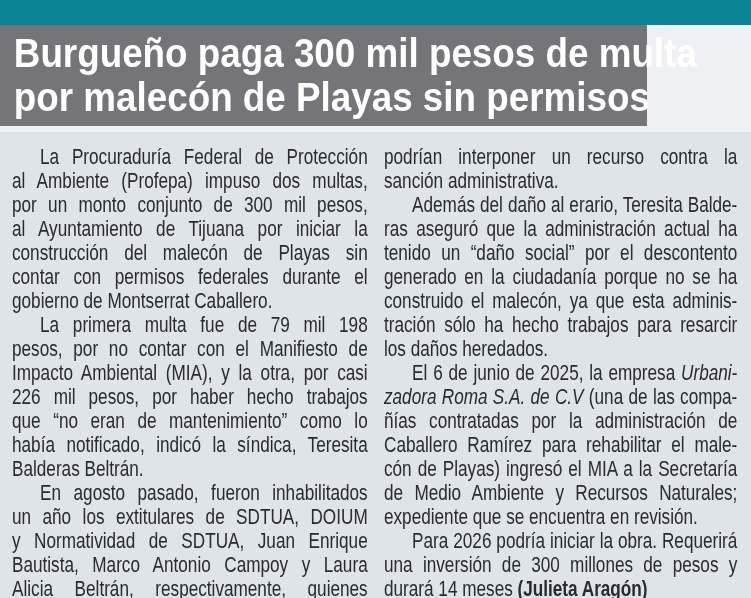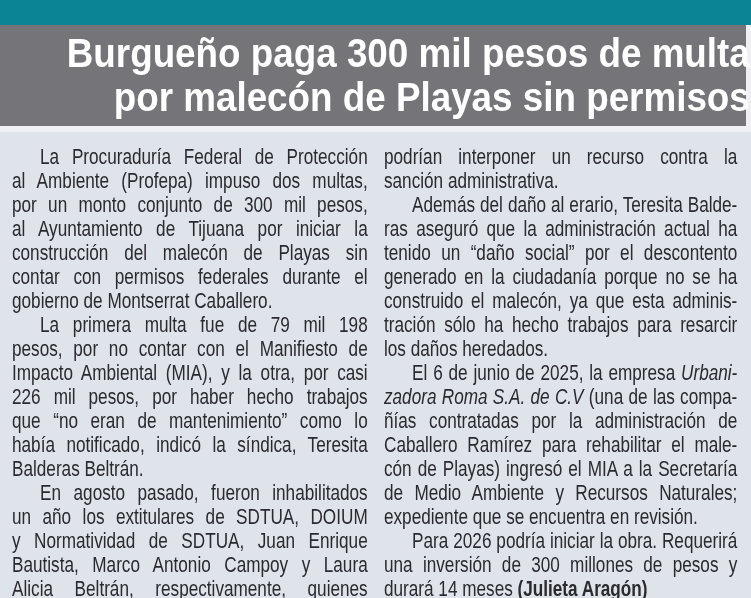--- a/index.html
+++ b/index.html
@@ -10,23 +10,22 @@
     background: #eef0f3;
     font-family: "Liberation Sans", sans-serif;
   }
   .accent-bar {
     position: absolute; top: 0; left: 0;
     width: 751px; height: 25px;
     background: var(--accent, #0b8496);
   }
   .headline-banner {
     position: absolute; top: 25px; left: 0;
-    width: 746px; height: 101px;
+    width: 647px; height: 101px;
     background: var(--headline-bg, #757478);
-    text-align: right;
   }
   .headline-text {
     padding: 6px 0 0 15px;
     width: 800px;
     transform: scaleX(0.92);
     transform-origin: 0 0;
     font-weight: bold;
     font-size: 40px;
     line-height: 44px;
     color: var(--headline-fg, #ffffff);

